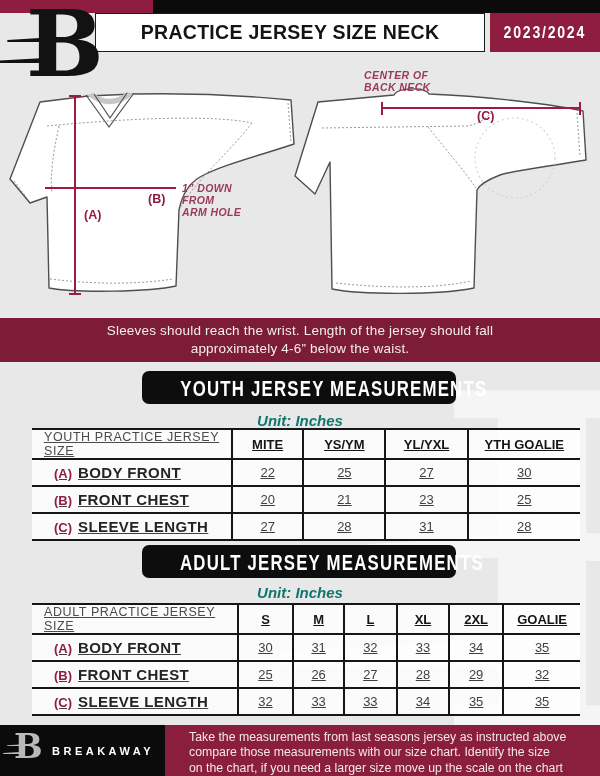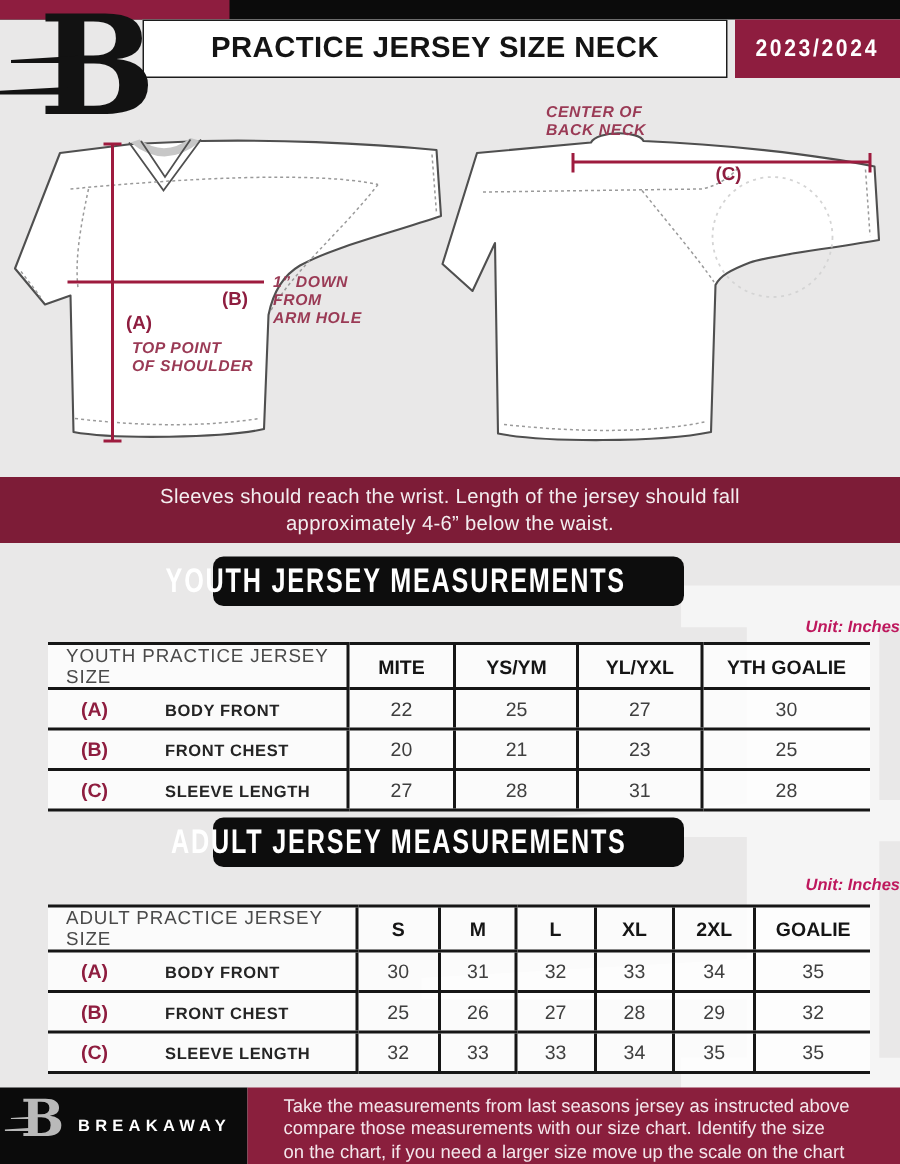--- a/index.html
+++ b/index.html
@@ -43,37 +43,37 @@
   .mkey{position:absolute;z-index:2;color:var(--maroon_bright,#8e1d3f);font-weight:bold;font-size:12.5px;}
   .preline{white-space:pre-line;}
 
   
   .banner{left:0;top:318px;width:600px;height:44px;background:var(--maroon_deep,#7d1c37);z-index:2;
           display:flex;align-items:center;justify-content:center;text-align:center;}
   .banner div{color:#f3edef;font-size:13.5px;line-height:18.5px;letter-spacing:.2px;}
 
   
   .sec-head{left:142px;width:314px;height:33px;background:#0d0d0d;border-radius:7px;z-index:2;
-            display:flex;align-items:center;justify-content:flex-end;}
+            display:flex;align-items:center;justify-content:flex-start;}
   .sec-head span{display:inline-block;color:#fff;font-weight:bold;font-size:21px;letter-spacing:1.5px;
                  transform:scale(.8,1.08);white-space:nowrap;}
-  .unit{left:0;width:600px;text-align:right;z-index:2;font-style:italic;font-weight:bold;
-        font-size:11px;color:#be185d;}
+  .unit{left:0;width:600px;text-align:center;z-index:2;font-style:italic;font-weight:bold;
+        font-size:15px;color:#0f766e;}
 
   
   table.size-table{position:absolute;left:32px;width:548px;border-collapse:collapse;z-index:2;table-layout:fixed;}
   table.size-table td{border-top:2px solid #161616;border-bottom:2px solid #161616;
        background:rgba(255,255,255,.82);font-size:13px;color:#3f3f3f;text-align:center;
-       height:25px;padding:0;}
+       height:25px;padding:0;text-decoration:underline;}
   table.size-table td+td{border-left:2px solid #161616;}
   table.size-table td.first{text-align:left;padding-left:12px;}
   table.size-table tr.head td{font-weight:bold;color:#151515;}
   table.size-table tr.head td.first{font-weight:normal;color:#4a4a4a;font-size:12.5px;letter-spacing:.6px;}
   table.size-table td.first .rk{color:var(--maroon_bright,#8e1d3f);font-weight:bold;padding:0 6px 0 10px;}
-  table.size-table td.first .rl{color:#242424;font-weight:bold;letter-spacing:.4px;font-size:11px;margin-left:32px;}
+  table.size-table td.first .rl{color:#242424;font-weight:bold;letter-spacing:.4px;font-size:15px;}
 
   
   .footer-black{left:0;top:725px;width:165px;height:51px;background:#0b0b0b;z-index:2;}
   .footer-logo{left:14px;top:7px;font-size:34px;color:#b9b9b9;}
   .footer-brand{position:absolute;left:52px;top:20px;color:#ffffff;font-size:11px;font-weight:bold;
                 letter-spacing:3.5px;white-space:nowrap;}
   .footer-maroon{left:165px;top:725px;width:435px;height:51px;background:var(--maroon_footer,#8a1f3d);z-index:2;
                  box-sizing:border-box;padding:5px 8px 0 24px;}
   .footer-maroon div{color:#f3e6eb;font-size:12.3px;line-height:15.3px;}
 </style>
@@ -129,22 +129,20 @@
       <path class="measure" d="M69 34 L81 34"></path>
       <path class="measure" d="M69 232 L81 232"></path>
       <path class="measure" d="M45 126 L176 126"></path>
       <path class="measure" d="M382 46 L580 46"></path>
       <path class="measure" d="M382 40 L382 53"></path>
       <path class="measure" d="M580 40 L580 53"></path>
     </g>
   </svg>
 
   <div class="mkey" style="left:84px;top:208px;">(A)</div>
-  <div class="note preline" style="left:88px;top:226px;">TOP POINT
-OF SHOULDER</div>
   <div class="mkey" style="left:148px;top:192px;">(B)</div>
   <div class="note preline" style="left:182px;top:182px;">1” DOWN
 FROM
 ARM HOLE</div>
   <div class="note preline" style="left:364px;top:69px;">CENTER OF
 BACK NECK</div>
   <div class="mkey" style="left:477px;top:109px;">(C)</div>
 
   <div class="abs banner">
     <div class="preline">Sleeves should reach the wrist. Length of the jersey should fall

